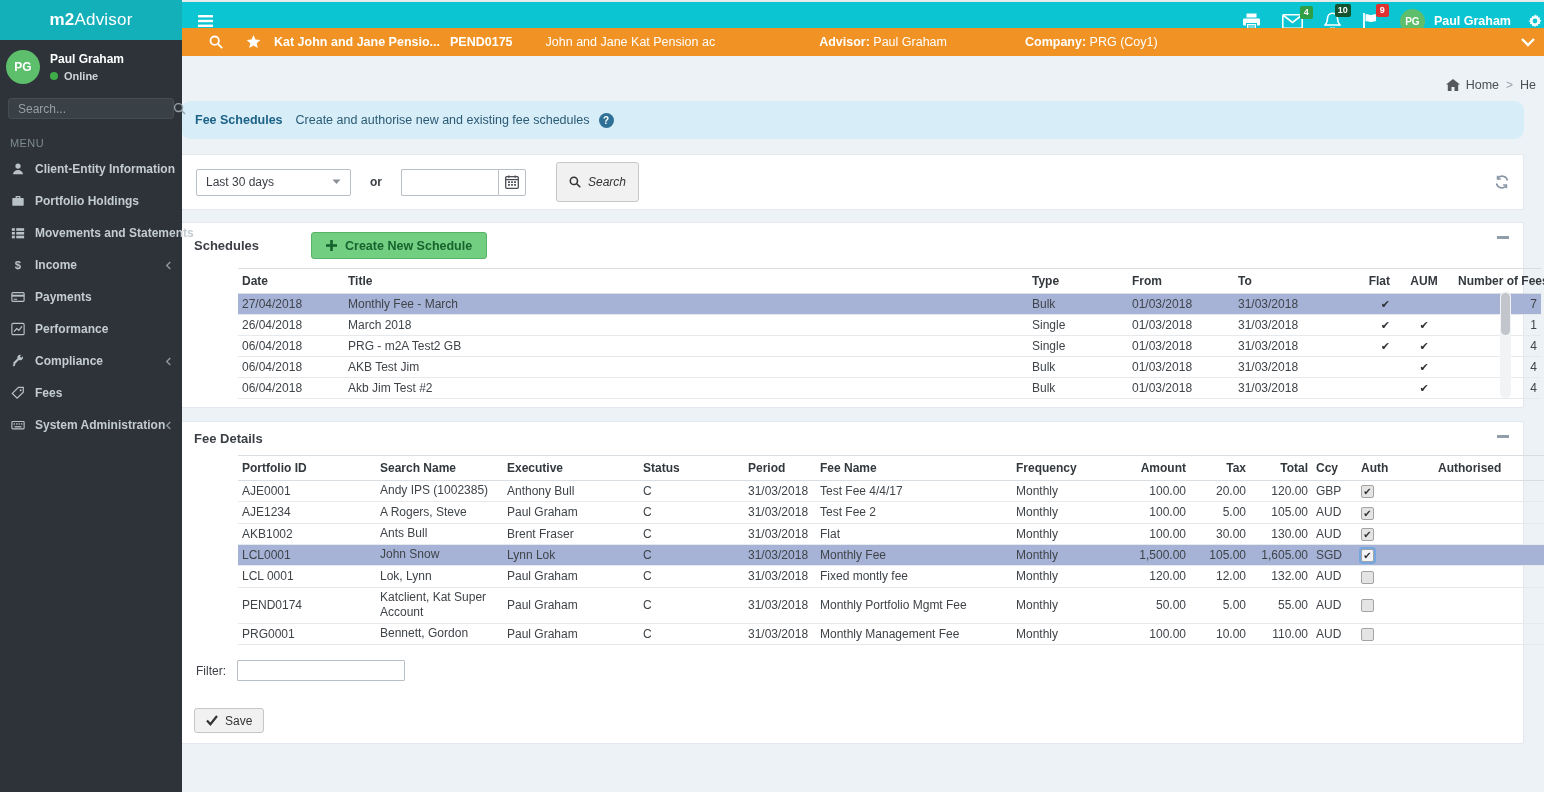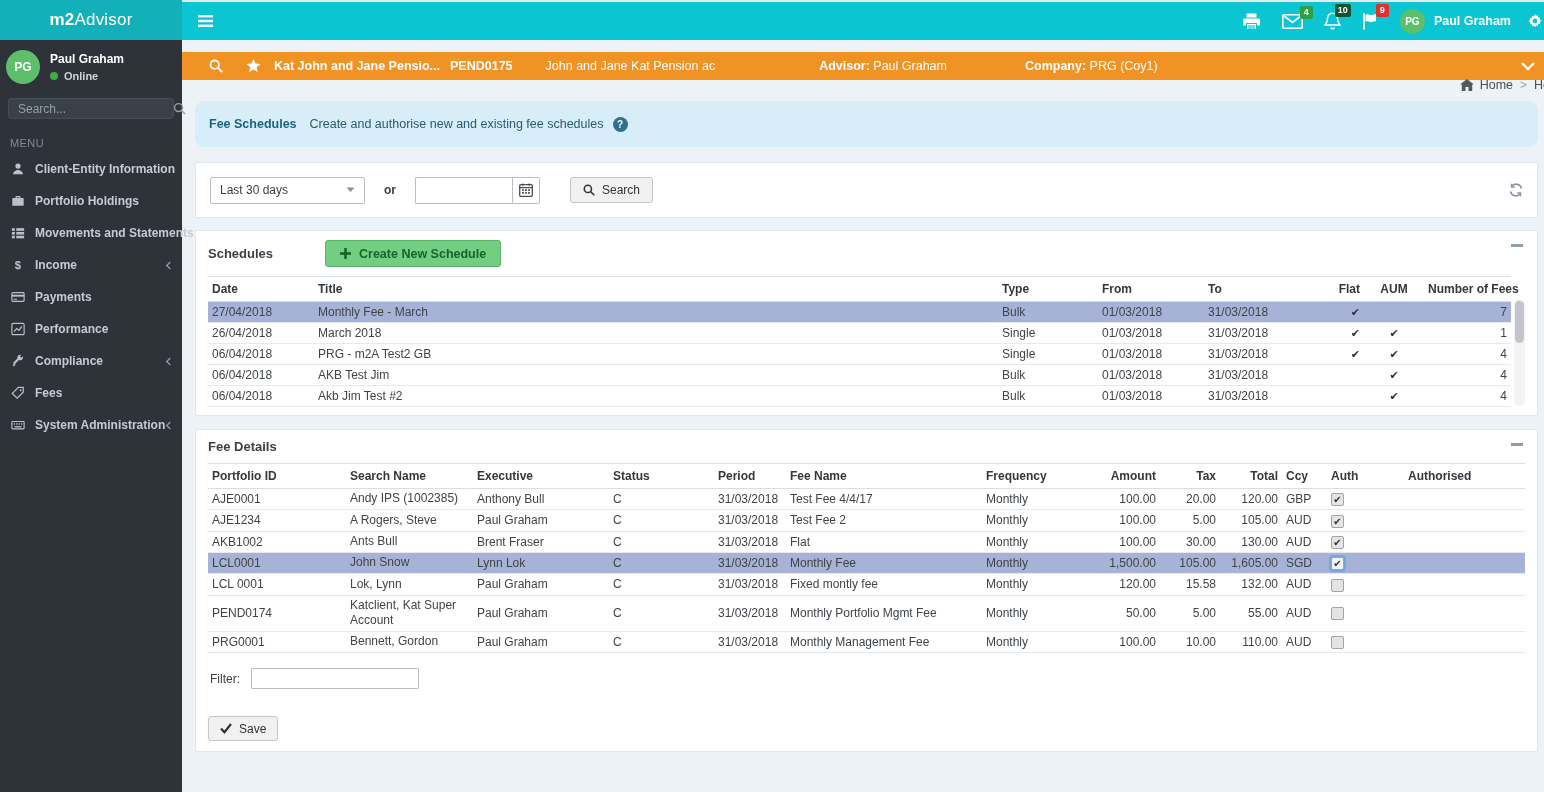--- a/index.html
+++ b/index.html
@@ -34,64 +34,64 @@
   .ticon { position:relative; display:flex; align-items:center; justify-content:center; cursor:pointer; }
   .badge { position:absolute; top:-8px; right:-10px; min-width:13px; padding:1px 3px; border-radius:2px; color:#fff; font-size:9px; font-weight:bold; text-align:center; line-height:11px; }
   .badge-green { background:#2f9e44; }
   .badge-orange { background:#14532d; }
   .badge-red { background:#e03131; }
   .top-user { display:flex; align-items:center; gap:9px; cursor:pointer; }
   .top-avatar { width:25px; height:25px; border-radius:50%; background:#5dbf6b; color:#fff; font-weight:bold; font-size:10px; display:flex; align-items:center; justify-content:center; }
   .top-user-name { color:#fff; font-weight:bold; font-size:12.5px; white-space:nowrap; }
   .gear-clip { width:14px; overflow:visible; margin-left:-4px; }
 
-  .clientbar { position:absolute; left:182px; top:52px; width:1362px; height:28px; background:#f09224; display:flex; align-items:center; color:#fff; }
+  .clientbar { position:absolute; left:182px; top:28px; width:1362px; height:28px; background:#f09224; display:flex; align-items:center; color:#fff; }
   .cb-search { margin-left:27px; cursor:pointer; display:flex; }
   .cb-star { margin-left:23px; cursor:pointer; display:flex; }
   .cb-fav { margin-left:13px; font-weight:bold; font-size:12.5px; white-space:nowrap; cursor:pointer; }
   .cb-code { margin-left:10px; font-weight:bold; font-size:12.5px; }
   .cb-account { margin-left:33px; font-size:12.5px; }
   .cb-advisor { margin-left:104px; font-size:12.5px; }
   .cb-company { margin-left:78px; font-size:12.5px; }
   .cb-label { font-weight:bold; }
   .cb-chevron { margin-left:auto; margin-right:9px; cursor:pointer; display:flex; }
 
   
-  .main { position:absolute; left:182px; top:68px; width:1362px; height:724px; }
+  .main { position:absolute; left:168px; top:68px; width:1362px; height:724px; }
   .breadcrumb { height:33px; display:flex; align-items:center; justify-content:flex-end; padding-right:0; }
   .breadcrumb .bc-inner { display:flex; align-items:center; gap:7px; margin-right:-6px; }
   .bc-home { color:#4a4e53; font-size:12.5px; display:flex; align-items:center; gap:6px; cursor:pointer; }
   .bc-sep { color:#9aa1a8; font-size:12px; }
   .bc-current { color:#4a4e53; font-size:12.5px; white-space:nowrap; }
 
-  .page-title-bar { margin:0 6px 0 13px; height:46px; background:#d7edf8; display:flex; align-items:center; padding:0 14px; border-radius:9px; }
+  .page-title-bar { margin:0 6px 0 13px; height:38px; background:#d7edf8; display:flex; align-items:center; padding:0 14px; border-radius:9px; }
   .pt-title { color:#1d6287; font-weight:bold; font-size:12.5px; }
   .pt-sub { color:#2a5a74; font-size:12.5px; margin-left:13px; }
   .help-icon { width:15px; height:15px; border-radius:50%; background:#2e7096; color:#fff; font-size:10px; font-weight:bold; display:flex; align-items:center; justify-content:center; margin-left:9px; cursor:pointer; }
 
   .panel { margin:0 6px 0 13px; background:#fff; border:1px solid #e2e8ee; border-radius:2px; }
   .filter-panel { margin-top:15px; height:56px; display:flex; align-items:center; padding:0 14px; }
   .select-box { width:155px; height:27px; border:1px solid #b9bfc6; border-radius:2px; background:#fff; display:flex; align-items:center; padding:0 9px; cursor:pointer; position:relative; }
   .select-box .sel-text { color:#3c4046; font-size:12px; }
   .sel-caret { margin-left:auto; }
   .or-label { margin:0 19px; color:#3c4046; font-size:12px; font-weight:bold; }
   .date-group { display:flex; height:27px; }
   .date-input { width:97px; height:27px; border:1px solid #b9bfc6; border-right:none; border-radius:2px 0 0 2px; padding:0 8px; font-family:inherit; font-size:12px; color:#3c4046; outline:none; }
   .cal-btn { width:28px; height:27px; border:1px solid #b9bfc6; border-radius:0 2px 2px 0; background:#fff; display:flex; align-items:center; justify-content:center; cursor:pointer; }
   .btn { display:inline-flex; align-items:center; gap:7px; background:#f1f1f1; border:1px solid #c6c6c6; border-radius:3px; color:#333; font-size:12px; font-family:inherit; cursor:pointer; }
-  .search-btn { margin-left:30px; height:26px; padding:0 12px; }
+  .search-btn { margin-left:30px; height:40px; padding:0 12px;font-style:italic; }
   .refresh { margin-left:auto; cursor:pointer; display:flex; }
 
   .schedules-panel { margin-top:12px; padding:9px 12px 8px 12px; }
   .panel-head { display:flex; align-items:center; position:relative; }
   .panel-title { font-size:13px; font-weight:bold; color:#3c4046; }
   .create-btn { margin-left:52px; height:27px; padding:0 14px; display:inline-flex; align-items:center; gap:8px; background:#72ce81; border:1px solid #57b368; border-radius:3px; color:#17632e; font-size:12.5px; font-weight:bold; cursor:pointer; }
   .collapse { position:absolute; right:2px; top:4px; width:12px; height:3px; background:#909dab; cursor:pointer; }
 
-  table { border-collapse:collapse; table-layout:fixed; font-size:12px; }
+  table { border-collapse:collapse; table-layout:fixed; font-size:12px;margin-left:44px; }
   thead th { text-align:left; font-weight:bold; color:#33383d; padding:5px 4px; border-top:1px solid #d9dee3; border-bottom:1px solid #d9dee3; white-space:nowrap; }
   tbody td { padding:3px 4px; border-bottom:1px solid #e7eaed; color:#3f4449; white-space:nowrap; overflow:hidden; }
   tr.row-selected td { background:#a6b3d7; }
   .ta-r { text-align:right; }
   .ta-c { text-align:center; }
   .check { color:#2f3338; font-size:11px; }
 
   .tblwrap { position:relative; margin-top:9px; padding-right:14px; }
   .sched-table { width:100%; }
   .sched-table tbody td { height:20px; }
@@ -584,21 +584,21 @@
         </tr>
         <tr>
           <td>LCL 0001</td>
           <td class="wrap">Lok, Lynn</td>
           <td>Paul Graham</td>
           <td>C</td>
           <td>31/03/2018</td>
           <td>Fixed montly fee</td>
           <td>Monthly</td>
           <td class="ta-r">120.00</td>
-          <td class="ta-r">15.58</td>
+          <td class="ta-r">12.00</td>
           <td class="ta-r">132.00</td>
           <td>AUD</td>
           <td><span class="cbx"></span></td>
           <td></td>
         </tr>
         <tr>
           <td>PEND0174</td>
           <td class="wrap">Katclient, Kat Super Account</td>
           <td>Paul Graham</td>
           <td>C</td>

